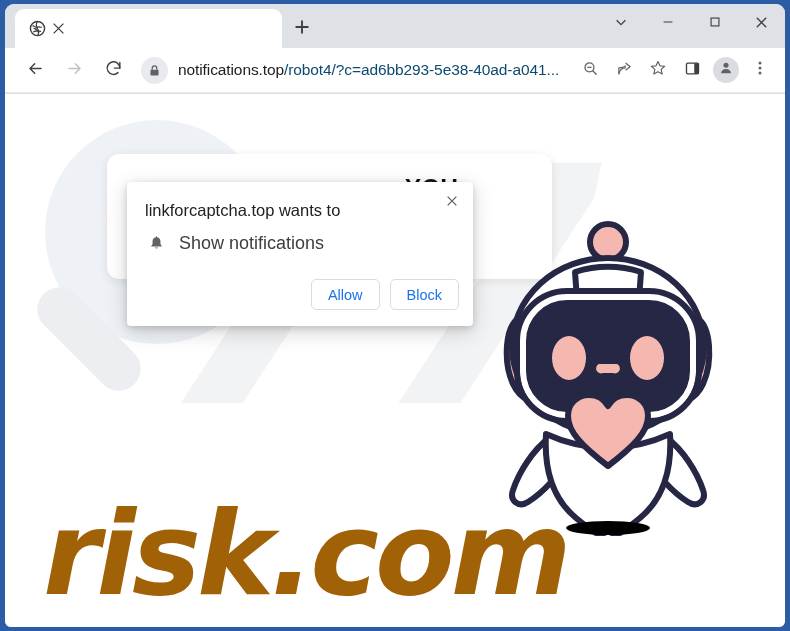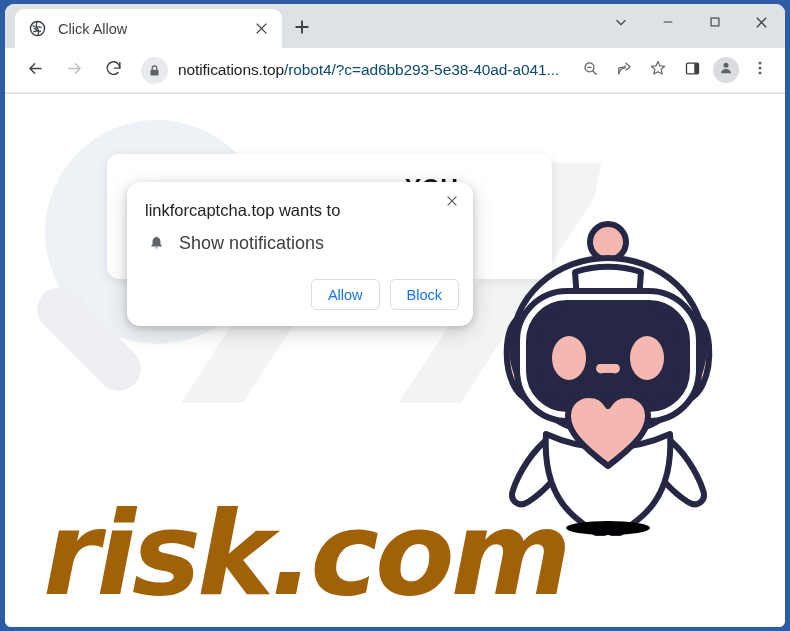--- a/index.html
+++ b/index.html
@@ -212,21 +212,21 @@
 
   
   .robot { position: absolute; left: 478px; top: 112px; }
 
   
   .permdialog {
     position: absolute;
     left: 122px; top: 88px;
     width: 346px; height: 144px;
     background: #ffffff;
-    border-radius: 13px;
+    border-radius: 4px;
     box-shadow: 0 2px 7px rgba(0,0,0,0.16), 0 6px 22px rgba(0,0,0,0.16);
   }
   .perm-close {
     position: absolute;
     right: 8px; top: 6px;
     width: 26px; height: 26px;
     display: flex; align-items: center; justify-content: center;
   }
   .perm-title {
     position: absolute;
@@ -283,21 +283,20 @@
     <div class="tabstrip">
 
       <div class="tab">
         <span class="tab-favicon">
           <svg width="17" height="17" viewBox="0 0 24 24">
             <circle cx="12" cy="12" r="10" fill="none" stroke="#3c4043" stroke-width="2"></circle>
             <path d="M5 8c3 1 4 3 7 2s4 1 6 0M6 17c2-2 3 0 5-2s3 2 6 1M12 2c-2 3-2 7 0 10s2 7 0 10" fill="none" stroke="#3c4043" stroke-width="1.7"></path>
             <path d="M3.5 9.5c2.2 1.6 3.4 2.6 5.6 1.4 2.2-1.2 1.6 3 3.4 3.6 1.8.6 3 2.4 1.2 4.2" fill="#3c4043" opacity="0.85"></path>
           </svg>
         </span>
-        <span class="tab-title">Click Allow</span>
         <span class="tab-close">
           <svg width="13" height="13" viewBox="0 0 16 16">
             <path d="M2 2 L14 14 M14 2 L2 14" stroke="#3c4043" stroke-width="1.6" fill="none"></path>
           </svg>
         </span>
       </div>
 
       <div class="newtab">
         <span>
           <svg width="16" height="16" viewBox="0 0 16 16">

